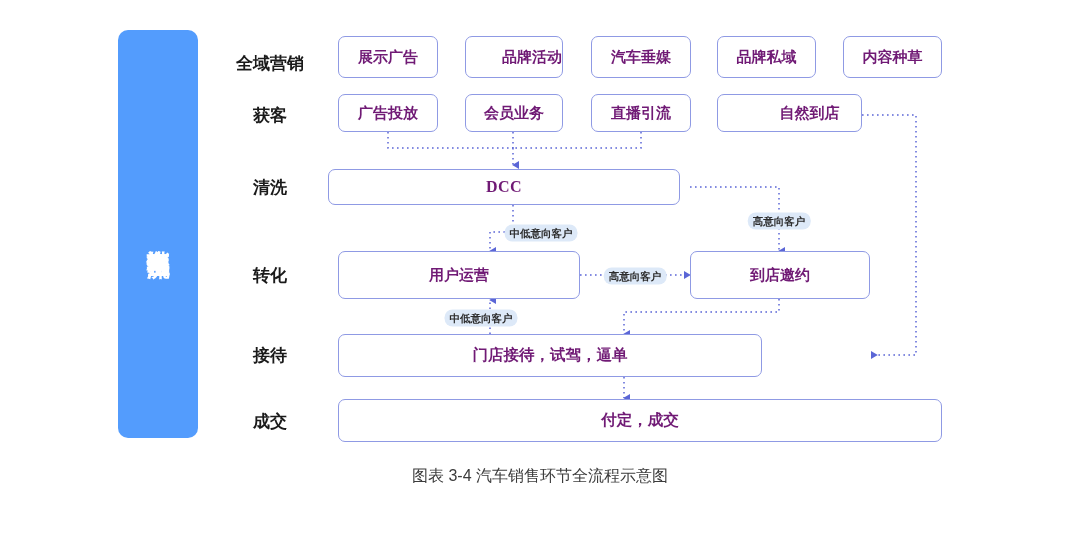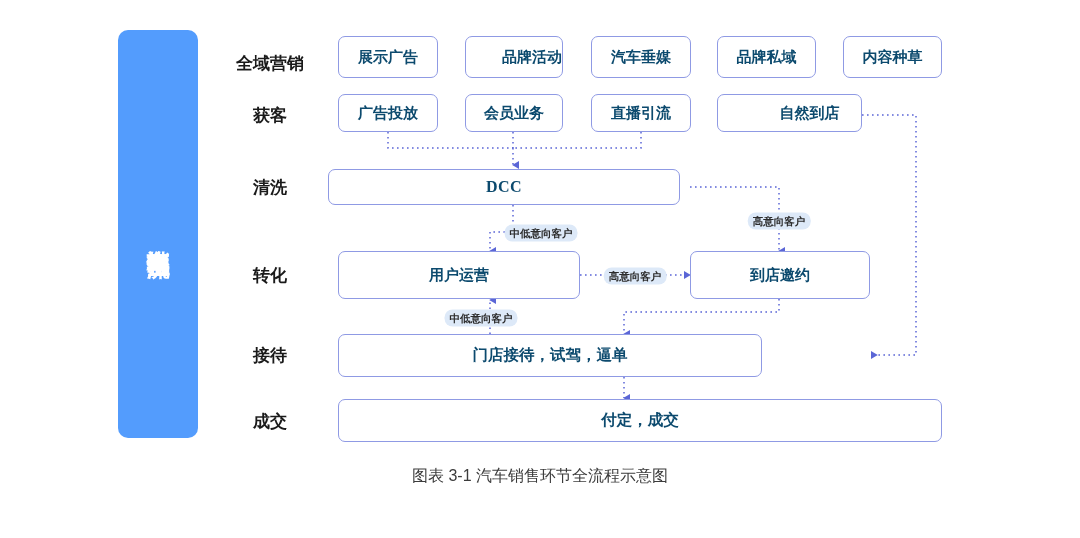--- a/index.html
+++ b/index.html
@@ -60,21 +60,21 @@
     position: absolute;
     box-sizing: border-box;
     border: 1.6px solid #8f9ae4;
     border-radius: 7px;
     background: #ffffff;
     display: flex;
     align-items: center;
     justify-content: center;
     font-size: 15px;
     font-weight: bold;
-    color: #0c4a6e;
+    color: #701a75;
     white-space: nowrap;
     font-family: "Liberation Serif", "DejaVu Serif", serif;
   }
   .node.wide { font-size: 15.5px; }
   .node.dcc { font-size: 16px; letter-spacing: .5px; }
 
   
   .chip {
     position: absolute;
     box-sizing: border-box;
@@ -190,15 +190,15 @@
 
   <div class="node wide" style="left:338px; top:334px; width:424px; height:43px;">门店接待，试驾，逼单</div>
 
   <div class="node wide" style="left:338px; top:399px; width:604px; height:43px;">付定，成交</div>
 
   <div class="chip" style="left:541px; top:233px;">中低意向客户</div>
   <div class="chip" style="left:779px; top:221px;">高意向客户</div>
   <div class="chip" style="left:635px; top:276px;">高意向客户</div>
   <div class="chip" style="left:481px; top:318px;">中低意向客户</div>
 
-  <div class="caption">图表 3-1 汽车销售环节全流程示意图</div>
+  <div class="caption">图表 3-4 汽车销售环节全流程示意图</div>
 
 </div>
 
 </body></html>

